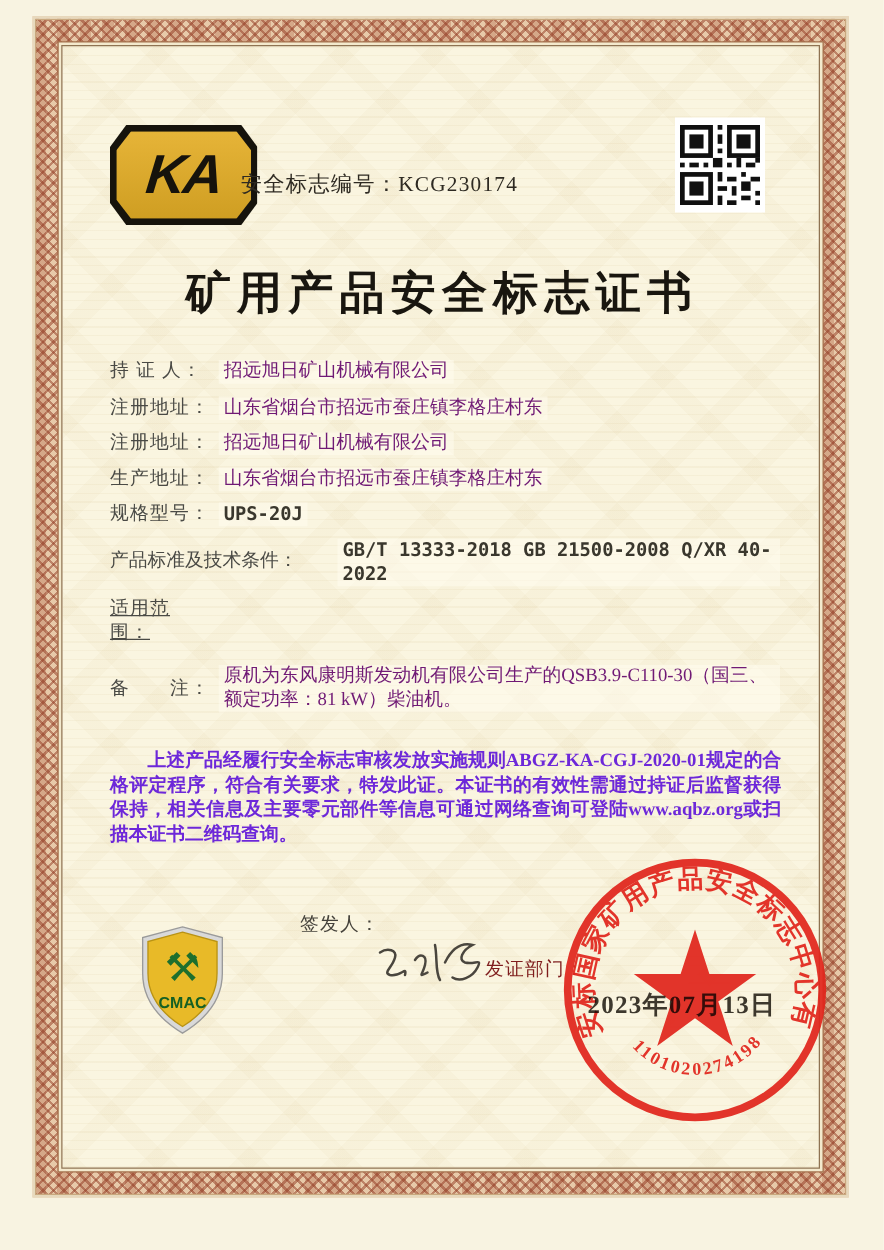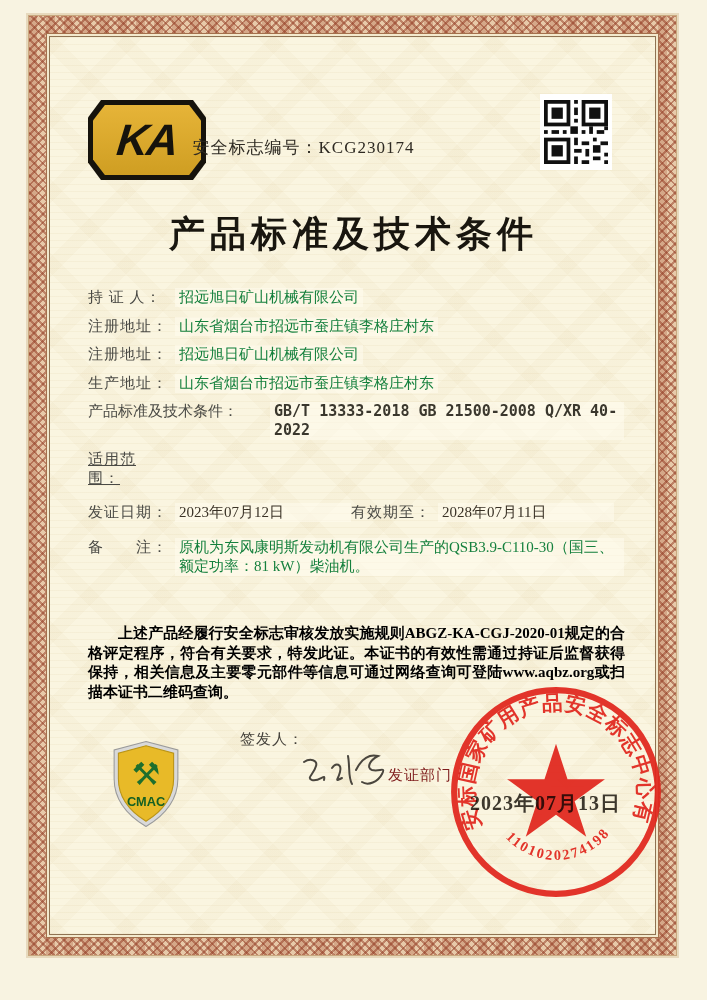--- a/index.html
+++ b/index.html
@@ -49,33 +49,33 @@
   .qr{position:absolute;left:540px;top:94px;width:72px;height:76px;background:#fff;
       display:flex;align-items:center;justify-content:center;}
 
   
   .title{position:absolute;left:0;top:210px;width:707px;text-align:center;
       font-size:36px;font-weight:900;color:#19160f;letter-spacing:5px;}
 
   
   .content{position:absolute;left:88px;top:288px;width:536px;
       font-size:15px;color:#33302a;}
-  .row{display:flex;align-items:flex-start;margin-bottom:9.5px;line-height:19px;}
+  .row{display:flex;align-items:center;margin-bottom:9.5px;line-height:19px;}
   .lab{color:#4a4a45;flex:none;width:87px;letter-spacing:1px;}
   .lab-wide{width:182px;letter-spacing:0;}
   .lab-scope{width:70px;text-decoration:underline;}
-  .val{color:#15803d;background:rgba(255,252,238,.55);padding:0 4px;}
+  .val{color:#701a75;background:rgba(255,252,238,.55);padding:0 4px;}
   .val-mono{font-family:"DejaVu Sans Mono","Liberation Mono",monospace;
       font-weight:bold;color:#3a372d;letter-spacing:0;}
   .row-dates{margin-top:15px;}
   .row-dates .dval{width:168px;flex:none;background:rgba(255,252,238,.55);padding:0 4px;color:#3a3226;}
   .row-remark{margin-top:16px;}
   .row-remark .val{width:452px;}
-  .statement{position:absolute;left:88px;top:624px;width:537px;
-      font-size:15px;line-height:19.5px;color:#000000;font-weight:600;
+  .statement{position:absolute;left:88px;top:600px;width:537px;
+      font-size:15px;line-height:19.5px;color:#6d28d9;font-weight:600;
       text-align:justify;text-indent:2em;}
 
   
   .cmac{position:absolute;left:112px;top:740px;}
   .signrow{position:absolute;left:240px;top:730px;font-size:15px;color:#45423b;letter-spacing:1px;}
   .deptrow{position:absolute;left:388px;top:766px;font-size:15px;color:#7f1d1d;letter-spacing:1px;}
   .sig{position:absolute;left:296px;top:744px;}
   .stamp{position:absolute;left:448px;top:684px;width:216px;height:216px;opacity:.93;}
   .stamp-date{position:absolute;left:470px;top:790px;font-size:20px;font-weight:bold;
       color:#3e3a33;mix-blend-mode:multiply;z-index:5;letter-spacing:1px;}
@@ -135,51 +135,49 @@
         <rect x="52" y="48" width="8" height="8"></rect>
           <rect x="64" y="56" width="4" height="4"></rect>
         <rect x="32" y="60" width="4" height="8"></rect>
           <rect x="40" y="64" width="8" height="4"></rect>
           <rect x="52" y="60" width="8" height="4"></rect>
         <rect x="64" y="64" width="4" height="4"></rect>
       </g>
     </svg>
   </div>
 
-  <div class="title">产品标准及技术条件</div>
+  <div class="title">矿用产品安全标志证书</div>
 
   <div class="content">
     <div class="row">
       <span class="lab">持 证 人：</span>
       <span class="val">招远旭日矿山机械有限公司</span>
     </div>
     <div class="row">
       <span class="lab">注册地址：</span>
       <span class="val">山东省烟台市招远市蚕庄镇李格庄村东</span>
     </div>
     <div class="row">
       <span class="lab">注册地址：</span>
       <span class="val">招远旭日矿山机械有限公司</span>
     </div>
     <div class="row">
       <span class="lab">生产地址：</span>
       <span class="val">山东省烟台市招远市蚕庄镇李格庄村东</span>
     </div>
     <div class="row">
+      <span class="lab">规格型号：</span>
+      <span class="val val-mono">UPS-20J</span>
+    </div>
+    <div class="row">
       <span class="lab lab-wide">产品标准及技术条件：</span>
       <span class="val val-mono">GB/T 13333-2018 GB 21500-2008 Q/XR 40-2022</span>
     </div>
     <div class="row">
       <span class="lab lab-scope">适用范围：</span>
-    </div>
-    <div class="row row-dates">
-      <span class="lab">发证日期：</span>
-      <span class="dval">2023年07月12日</span>
-      <span class="lab">有效期至：</span>
-      <span class="dval">2028年07月11日</span>
     </div>
     <div class="row row-remark">
       <span class="lab">备　　注：</span>
       <span class="val">原机为东风康明斯发动机有限公司生产的QSB3.9-C110-30（国三、额定功率：81 kW）柴油机。</span>
     </div>
   </div>
 
   <div class="statement">上述产品经履行安全标志审核发放实施规则ABGZ-KA-CGJ-2020-01规定的合格评定程序，符合有关要求，特发此证。本证书的有效性需通过持证后监督获得保持，相关信息及主要零元部件等信息可通过网络查询可登陆www.aqbz.org或扫描本证书二维码查询。</div>
 
   <div class="cmac">

